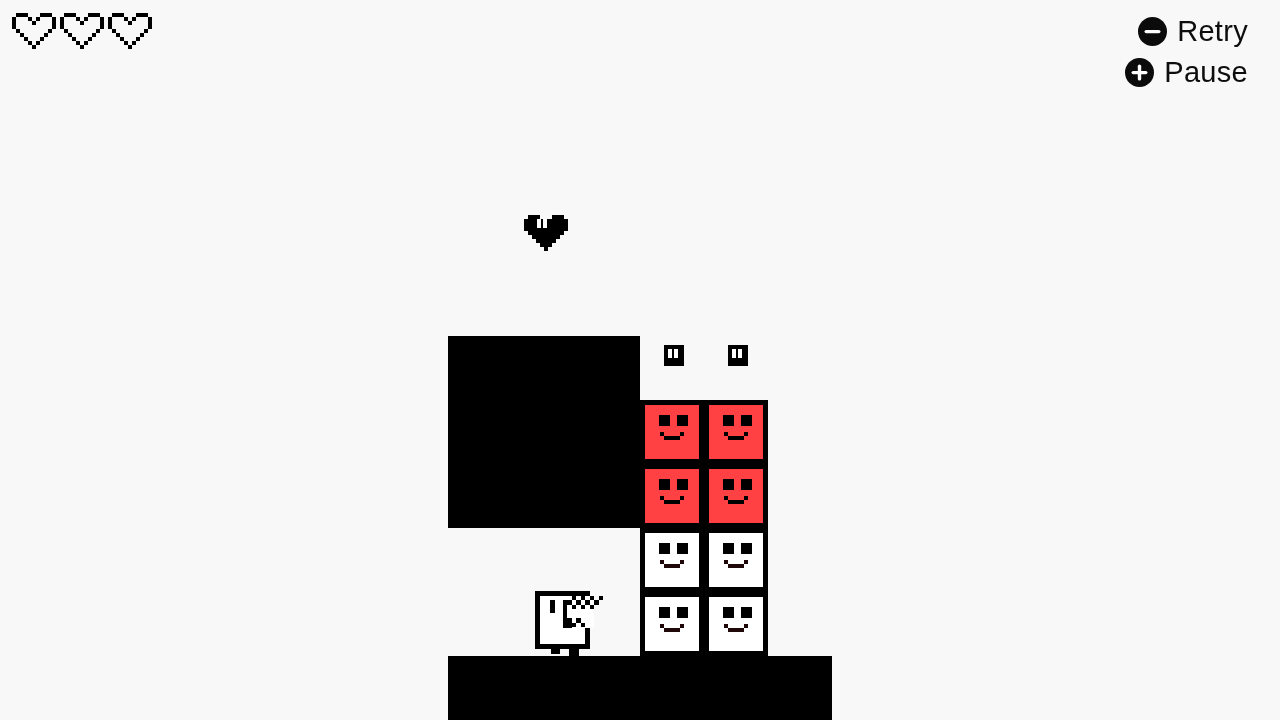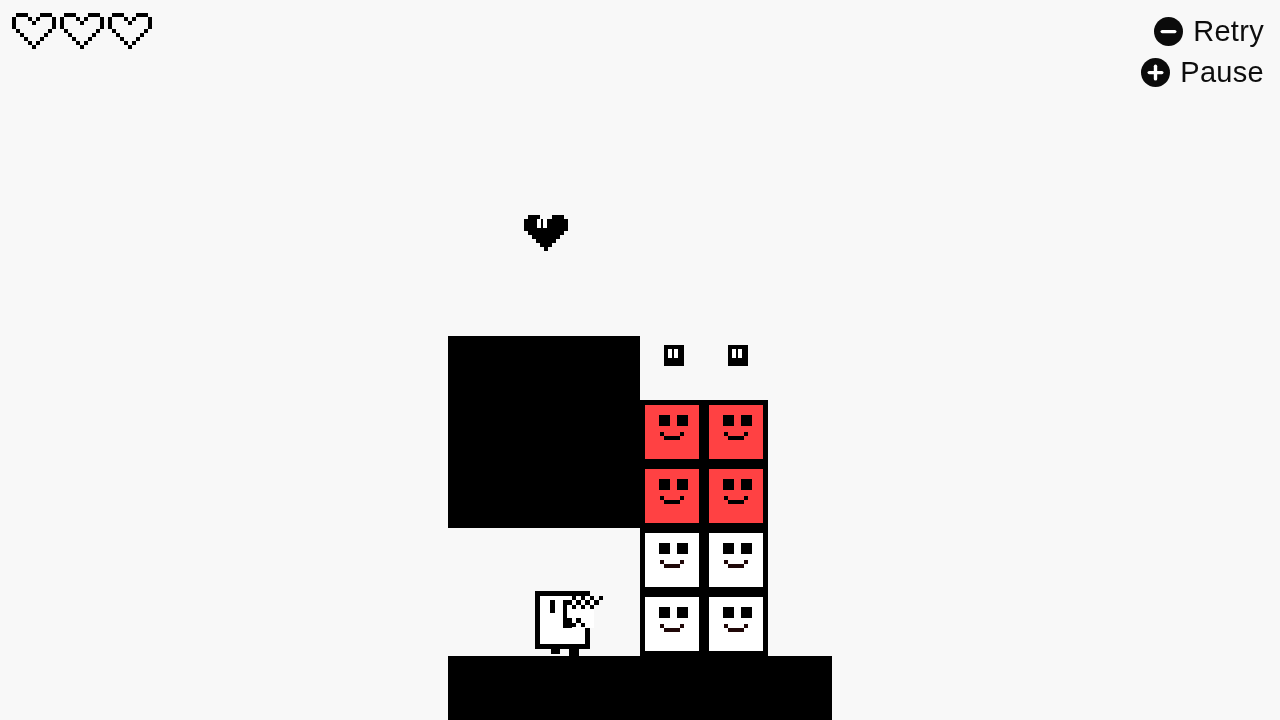--- a/index.html
+++ b/index.html
@@ -11,21 +11,21 @@
   .stage{position:relative;width:1280px;height:720px;}
   .abs{position:absolute;}
   svg{display:block;}
 
   
   .hud-lives{
     position:absolute;left:12px;top:13px;
     display:flex;gap:4px;
   }
   .hud-controls{
-    position:absolute;right:16px;top:17px;
+    position:absolute;right:32px;top:17px;
     display:flex;flex-direction:column;gap:12px;align-items:flex-end;
   }
   .ctrl-row{
     display:flex;align-items:center;gap:10px;cursor:pointer;
   }
   .ctrl-label{
     font-size:29px;line-height:29px;color:#0d0d0d;letter-spacing:0.3px;
   }
 
   

